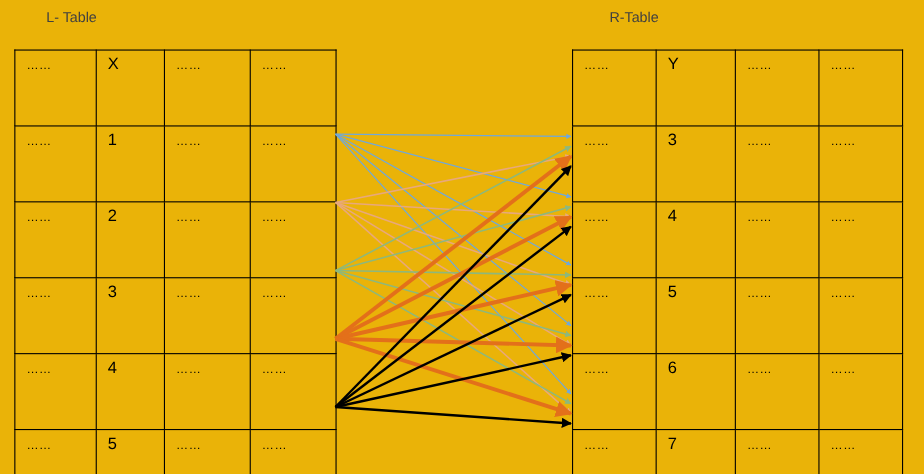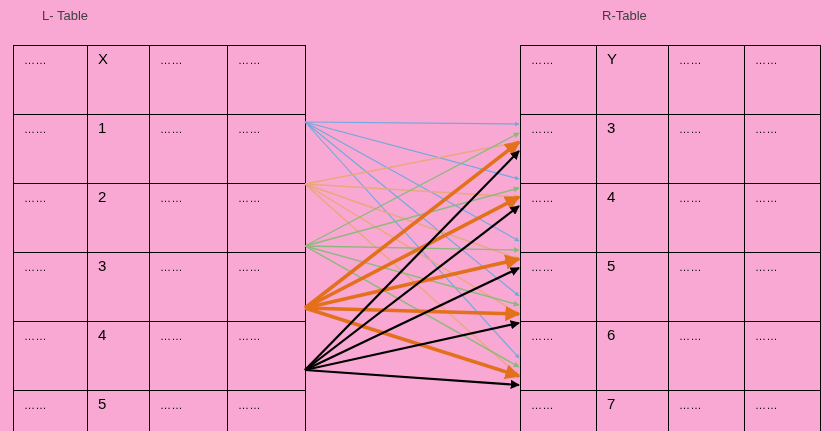--- a/index.html
+++ b/index.html
@@ -7,32 +7,32 @@
     padding: 0;
     background: #ffffff;
   }
   body {
     font-family: "Liberation Sans", sans-serif;
   }
   #canvas {
     position: relative;
     width: 840px;
     height: 431px;
-    background: #f9a8d4;
+    background: #eab308;
     overflow: hidden;
   }
   .table-title {
     position: absolute;
     font-size: 13px;
     color: #404040;
     font-family: "Liberation Sans", sans-serif;
     white-space: nowrap;
   }
   #left-title  { left: 42px;  top: 8px; }
-  #right-title { left: 602px; top: 8px; }
+  #right-title { left: 554px; top: 8px; }
 
   .data-table {
     position: absolute;
     border-collapse: collapse;
     table-layout: fixed;
   }
   #left-table  { left: 13px;  top: 45px; width: 292px; height: 365px; }
   #right-table { left: 520px; top: 45px; width: 300px; height: 365px; }
 
   .data-table td {

